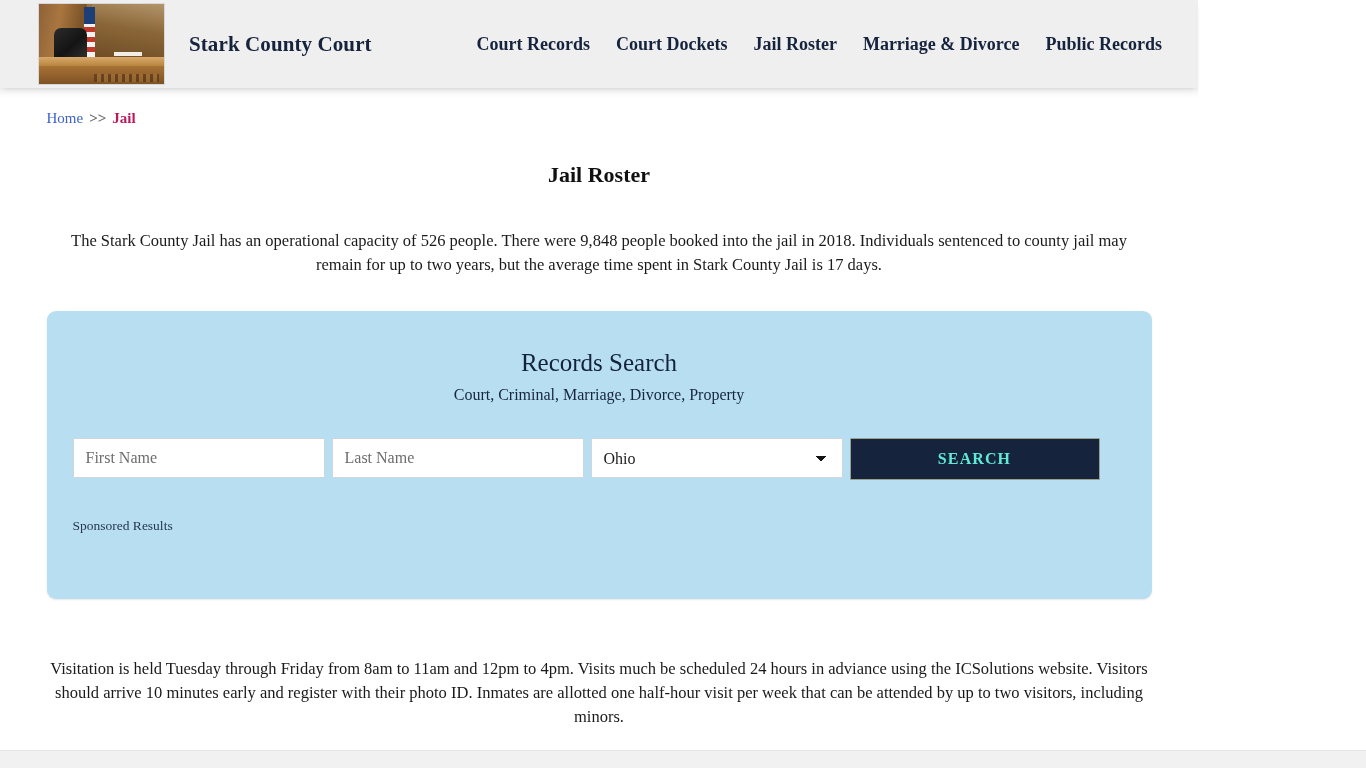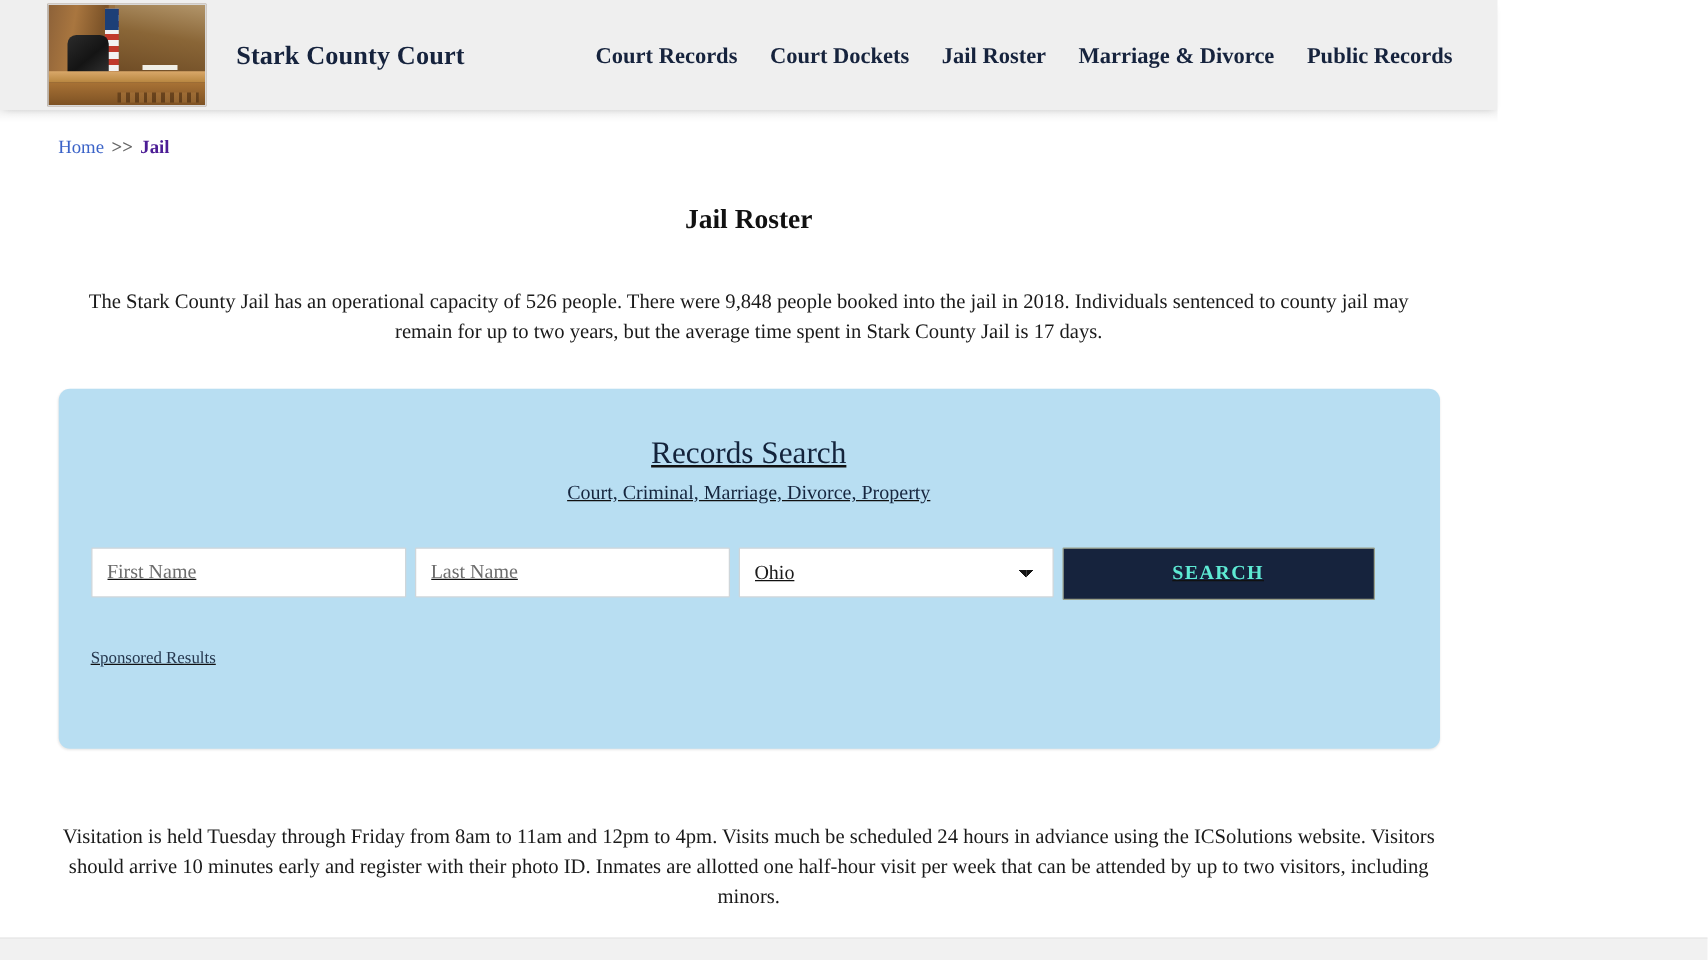--- a/index.html
+++ b/index.html
@@ -136,21 +136,21 @@
     text-decoration: none;
     cursor: pointer;
   }
   .breadcrumb .sep {
     color: #6a6a6a;
     margin: 0 6px;
     font-weight: bold;
   }
   .breadcrumb .current {
     font-weight: bold;
-    color: #4c1d95;
+    color: #be185d;
   }
 
   .page-title {
     text-align: center;
     font-size: 22px;
     font-weight: bold;
     margin: 35px 0 0 0;
     color: #111;
   }
 
@@ -165,21 +165,20 @@
 
   
   .search-panel {
     margin: 34px 0 0 0;
     background: #b8def2;
     border-radius: 9px;
     height: 288px;
     padding: 0 26px;
     box-shadow: 0 1px 2px rgba(0,0,0,0.10);
     position: relative;
-    text-decoration: underline;
   }
   .search-heading {
     text-align: center;
     font-size: 25px;
     font-weight: normal;
     color: #13233b;
     padding-top: 38px;
     margin: 0;
   }
   .search-subheading {

